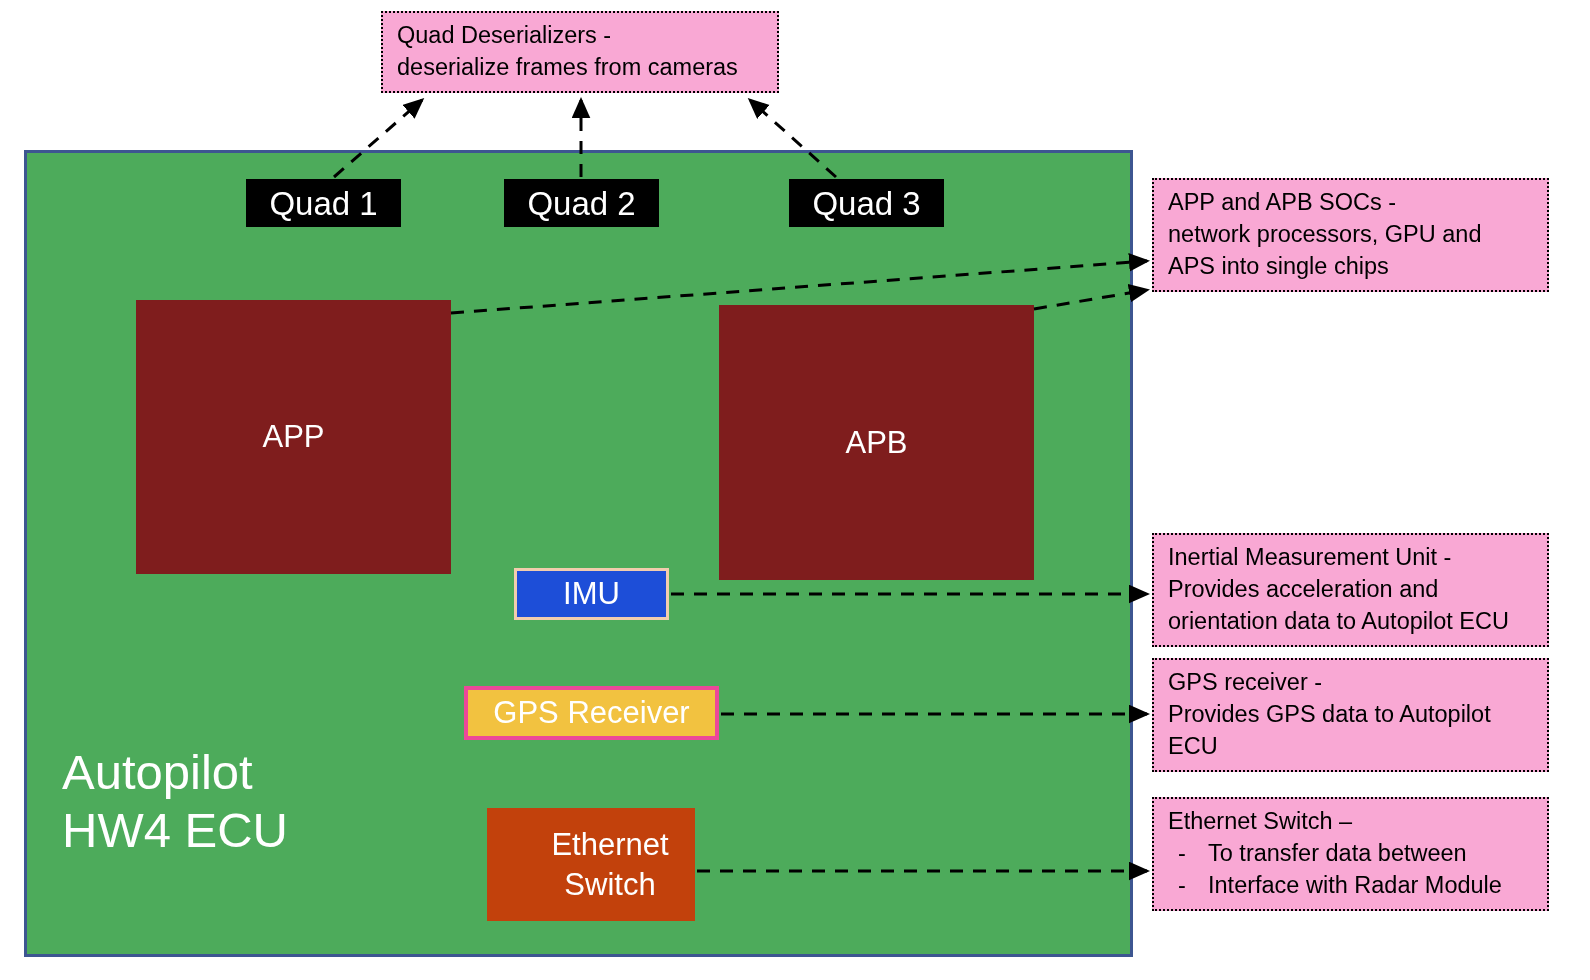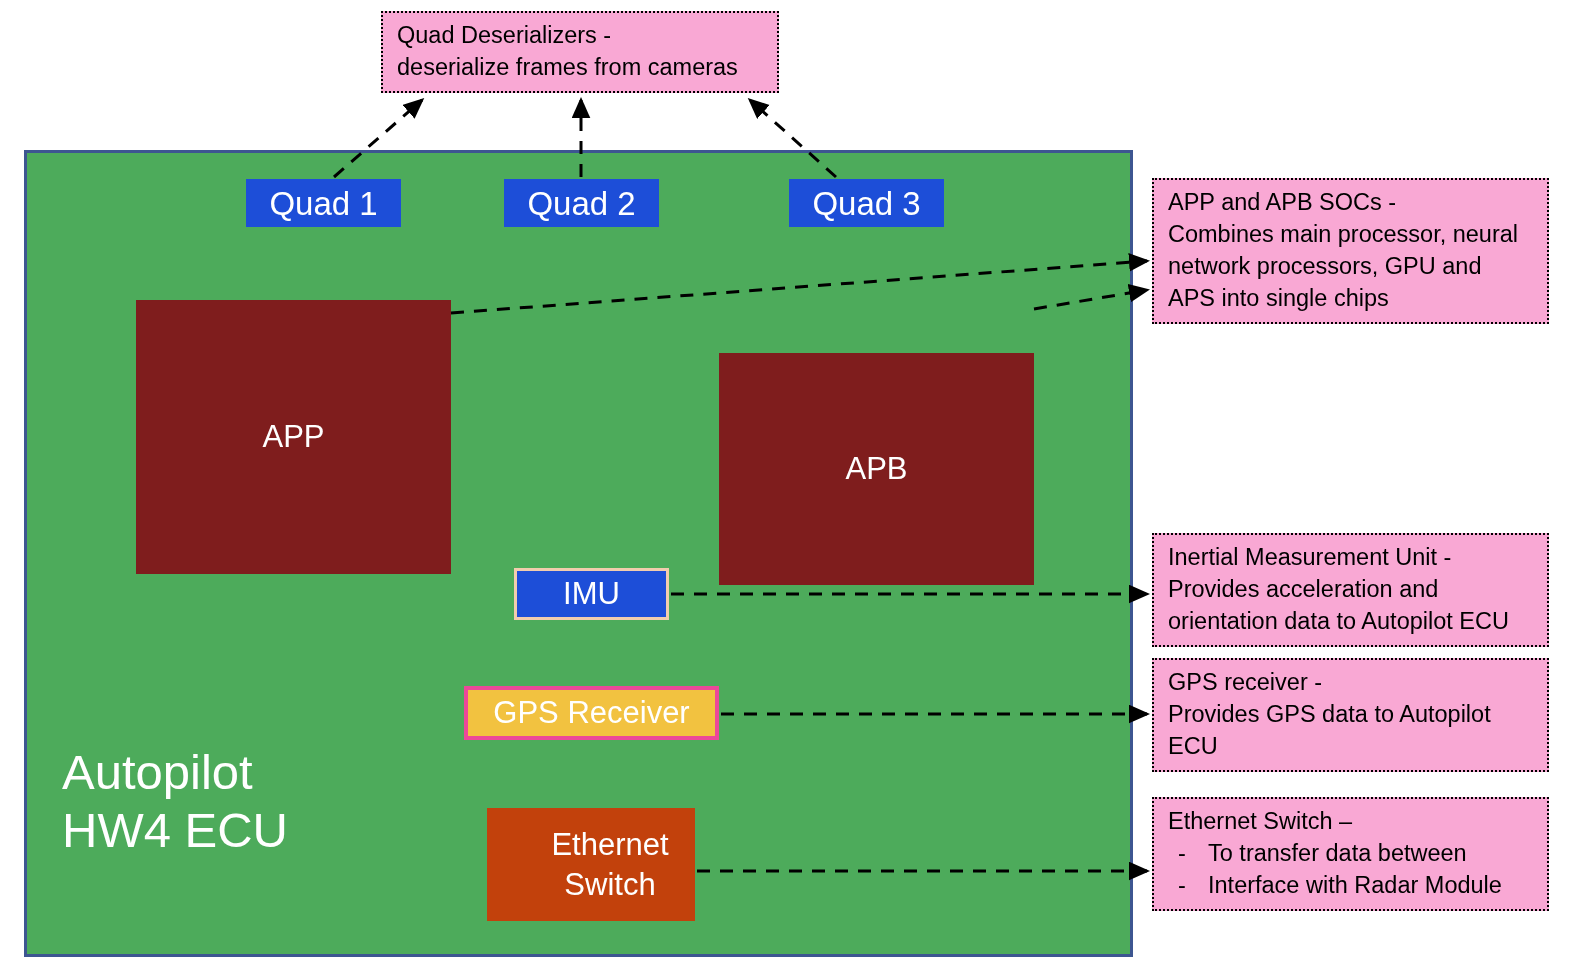--- a/index.html
+++ b/index.html
@@ -88,36 +88,36 @@
     box-sizing: border-box;
     display: flex;
     align-items: center;
     justify-content: center;
     color: #ffffff;
     z-index: 4;
     text-align: center;
   }
 
   .quad {
-    background: #1d4ed8;
+    background: #000000;
     font-size: 33px;
     height: 48px;
     width: 155px;
     line-height: 1;
   }
   #quad-1 { left: 246px; top: 179px; }
   #quad-2 { left: 504px; top: 179px; text-align: center; }
   #quad-3 { left: 789px; top: 179px; }
 
   .soc {
     background: #7f1d1d;
     font-size: 31px;
   }
   #soc-app { left: 136px; top: 300px; width: 315px; height: 274px; }
-  #soc-apb { left: 719px; top: 305px; width: 315px; height: 232px; margin-top: 48px; }
+  #soc-apb { left: 719px; top: 305px; width: 315px; height: 275px; }
 
   #imu-block {
     left: 514px;
     top: 568px;
     width: 155px;
     height: 52px;
     background: #1d4ed8;
     border: 3px solid #f2cdae;
     font-size: 31px;
   }
@@ -228,21 +228,20 @@
     <span>GPS Receiver</span>
   </div>
 
   <div class="block" id="ethernet-block">
     <span>Ethernet</span>
     <span>Switch</span>
   </div>
 
   <div class="callout" id="callout-soc">
     <span class="line">APP and APB SOCs -</span>
-    <span class="line">Combines main processor, neural</span>
     <span class="line">network processors, GPU and</span>
     <span class="line">APS into single chips</span>
   </div>
 
   <div class="callout" id="callout-imu">
     <span class="line">Inertial Measurement Unit -</span>
     <span class="line">Provides acceleration and</span>
     <span class="line">orientation data to Autopilot ECU</span>
   </div>
 

